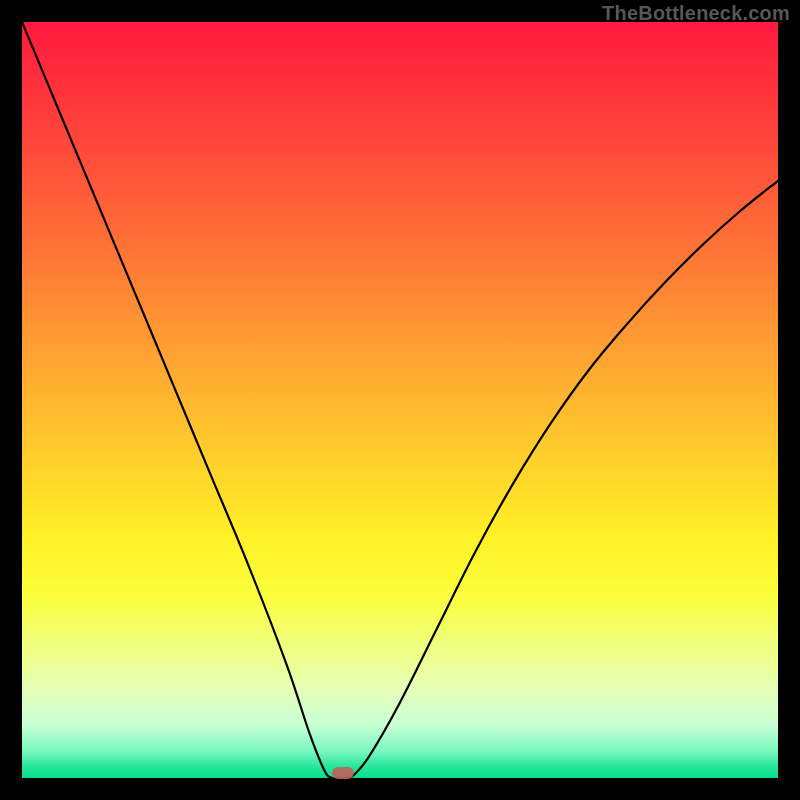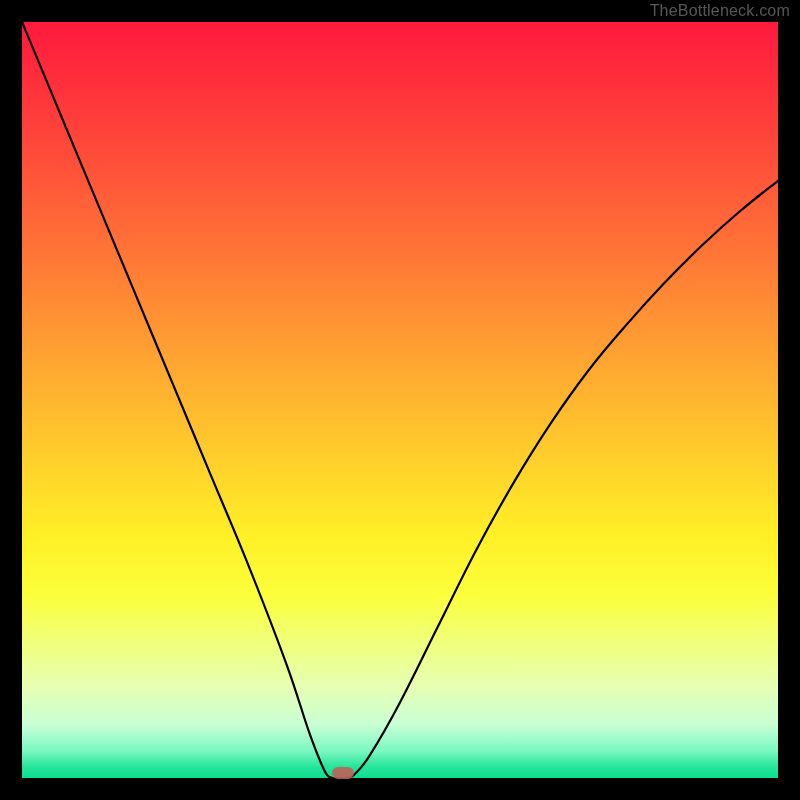--- a/index.html
+++ b/index.html
@@ -64,22 +64,22 @@
     border-radius: 6px;
     background: #c06058;
     opacity: 0.9;
     transform: translate(-50%, -50%);
   }
   .watermark {
     position: absolute;
     top: 2px;
     right: 10px;
     color: #575757;
-    font-size: 16px;
-    font-weight: 400;
+    font-size: 20px;
+    font-weight: 700;
     letter-spacing: 0.2px;
     user-select: none;
   }
 </style>
 </head>
 <body>
 
 <div class="frame">
   <div class="plot">
     <div class="gradient"></div>

